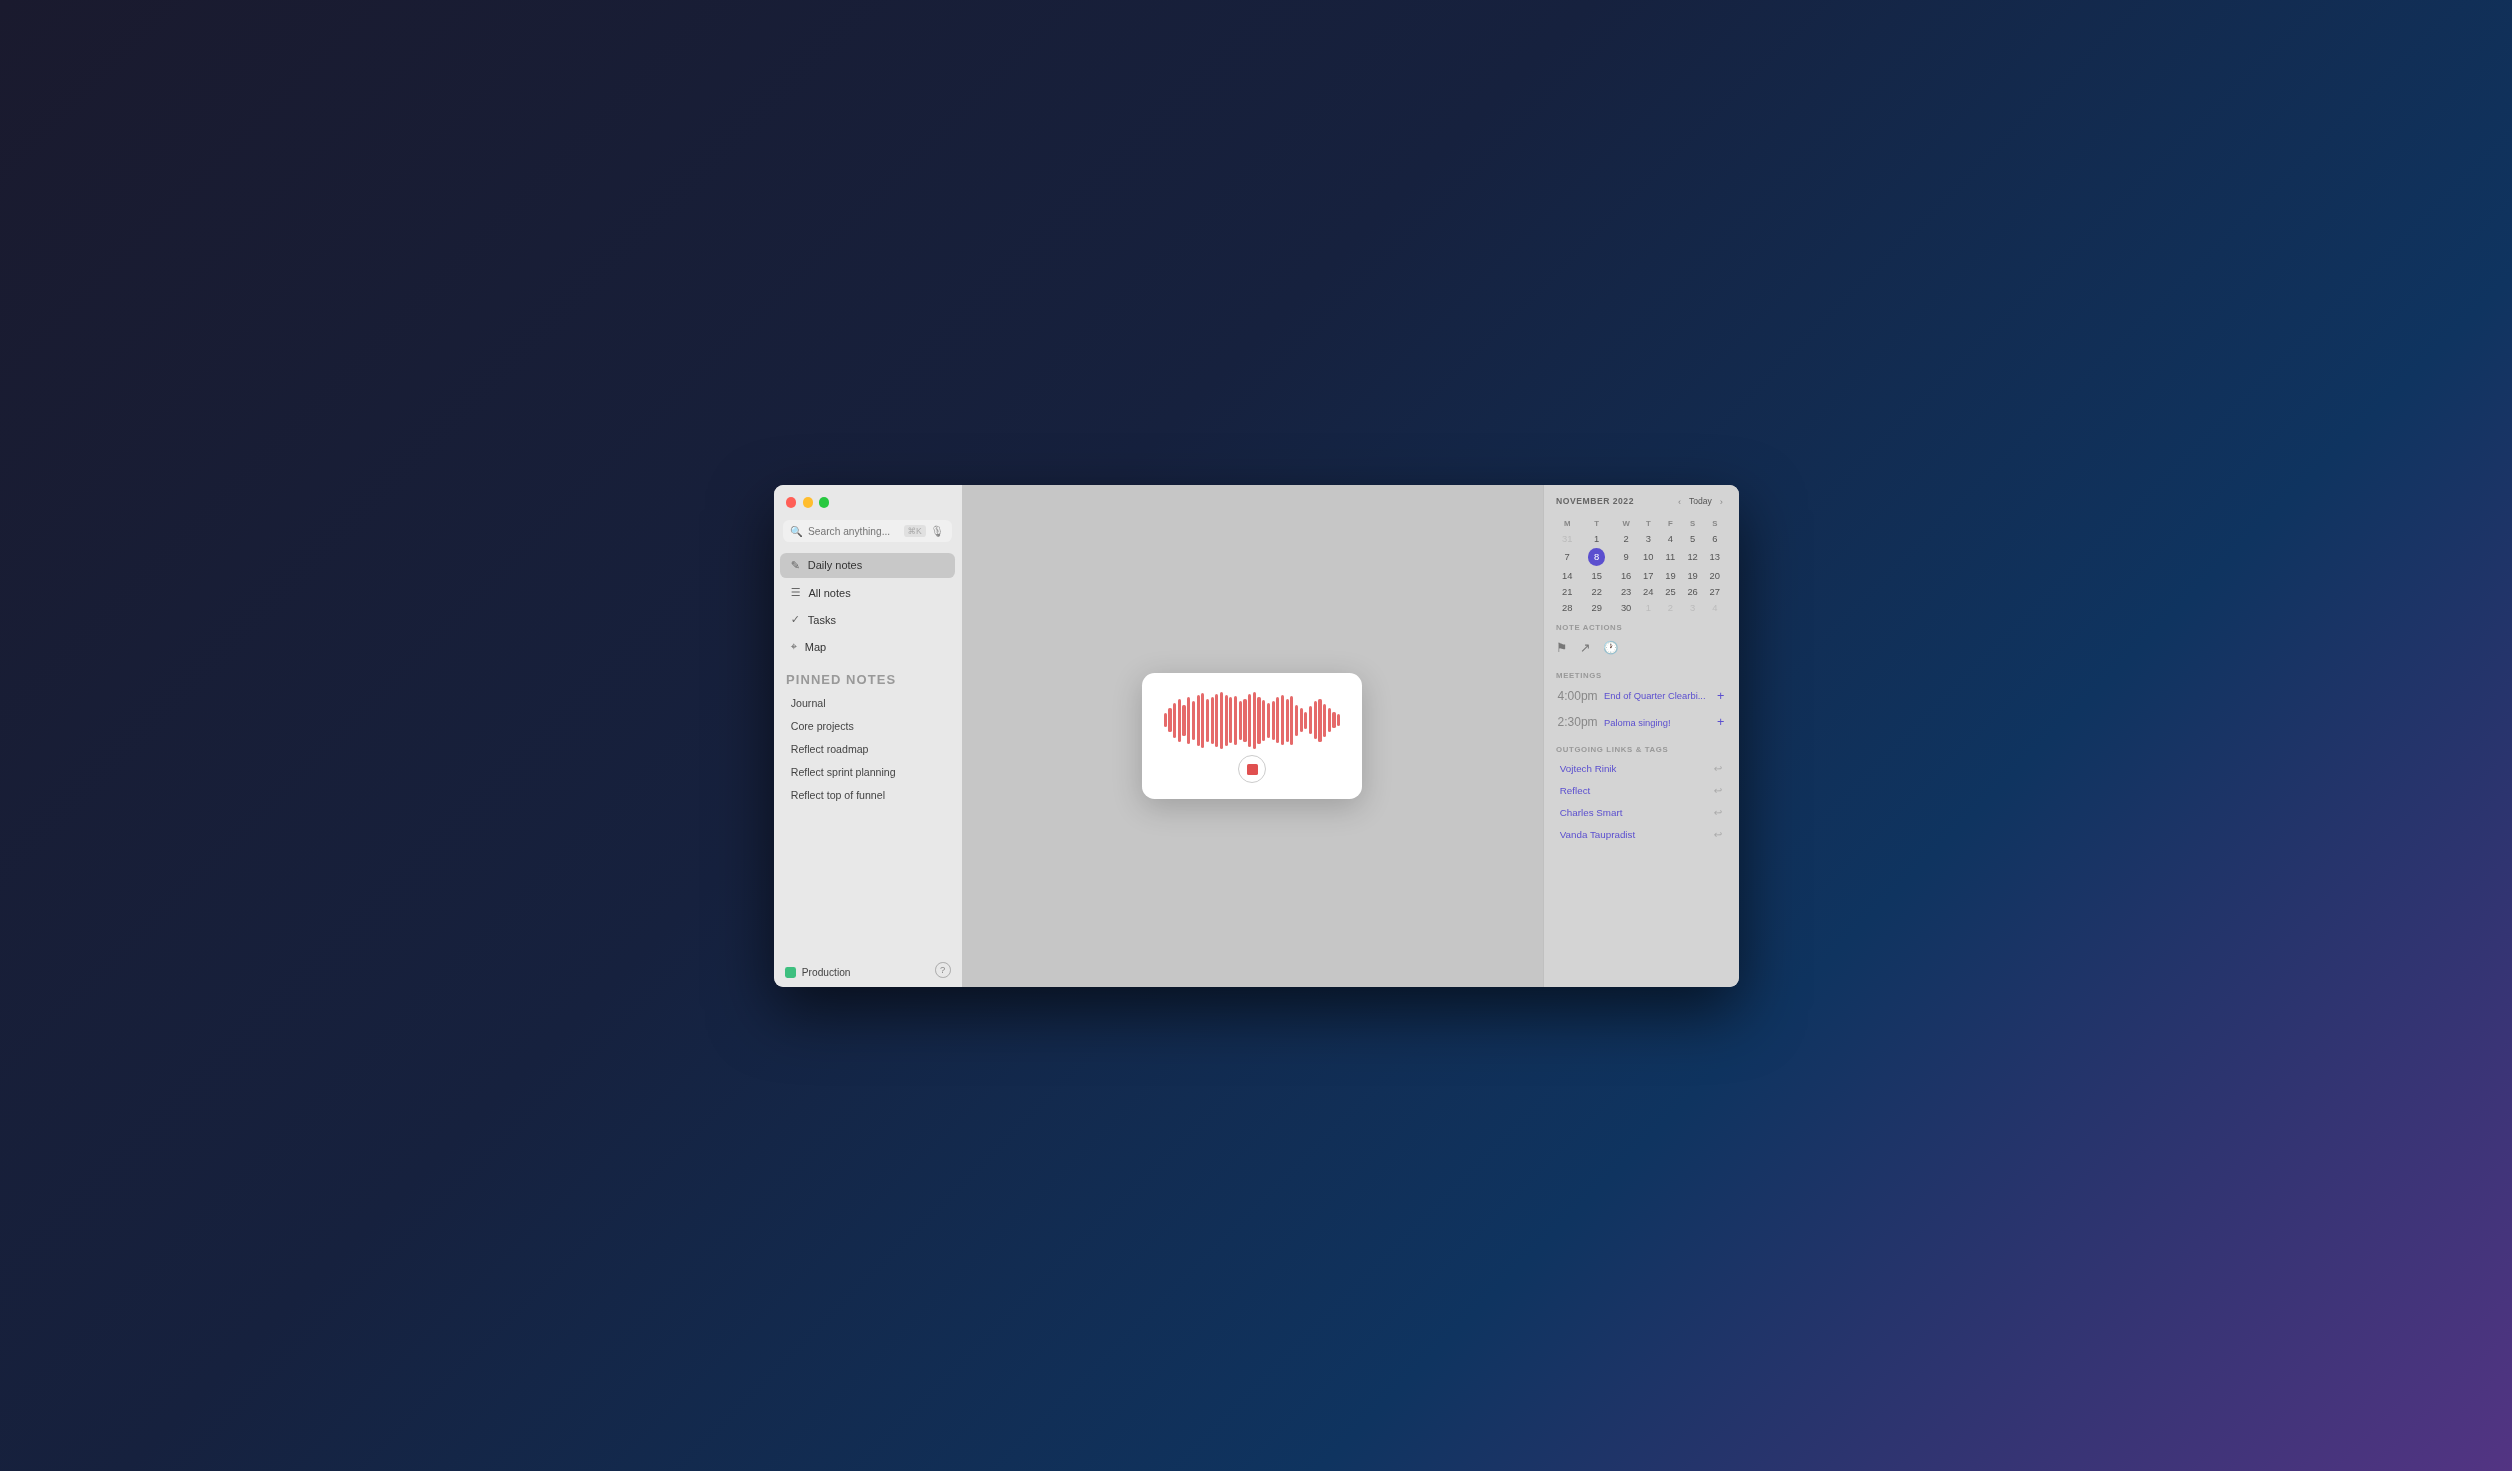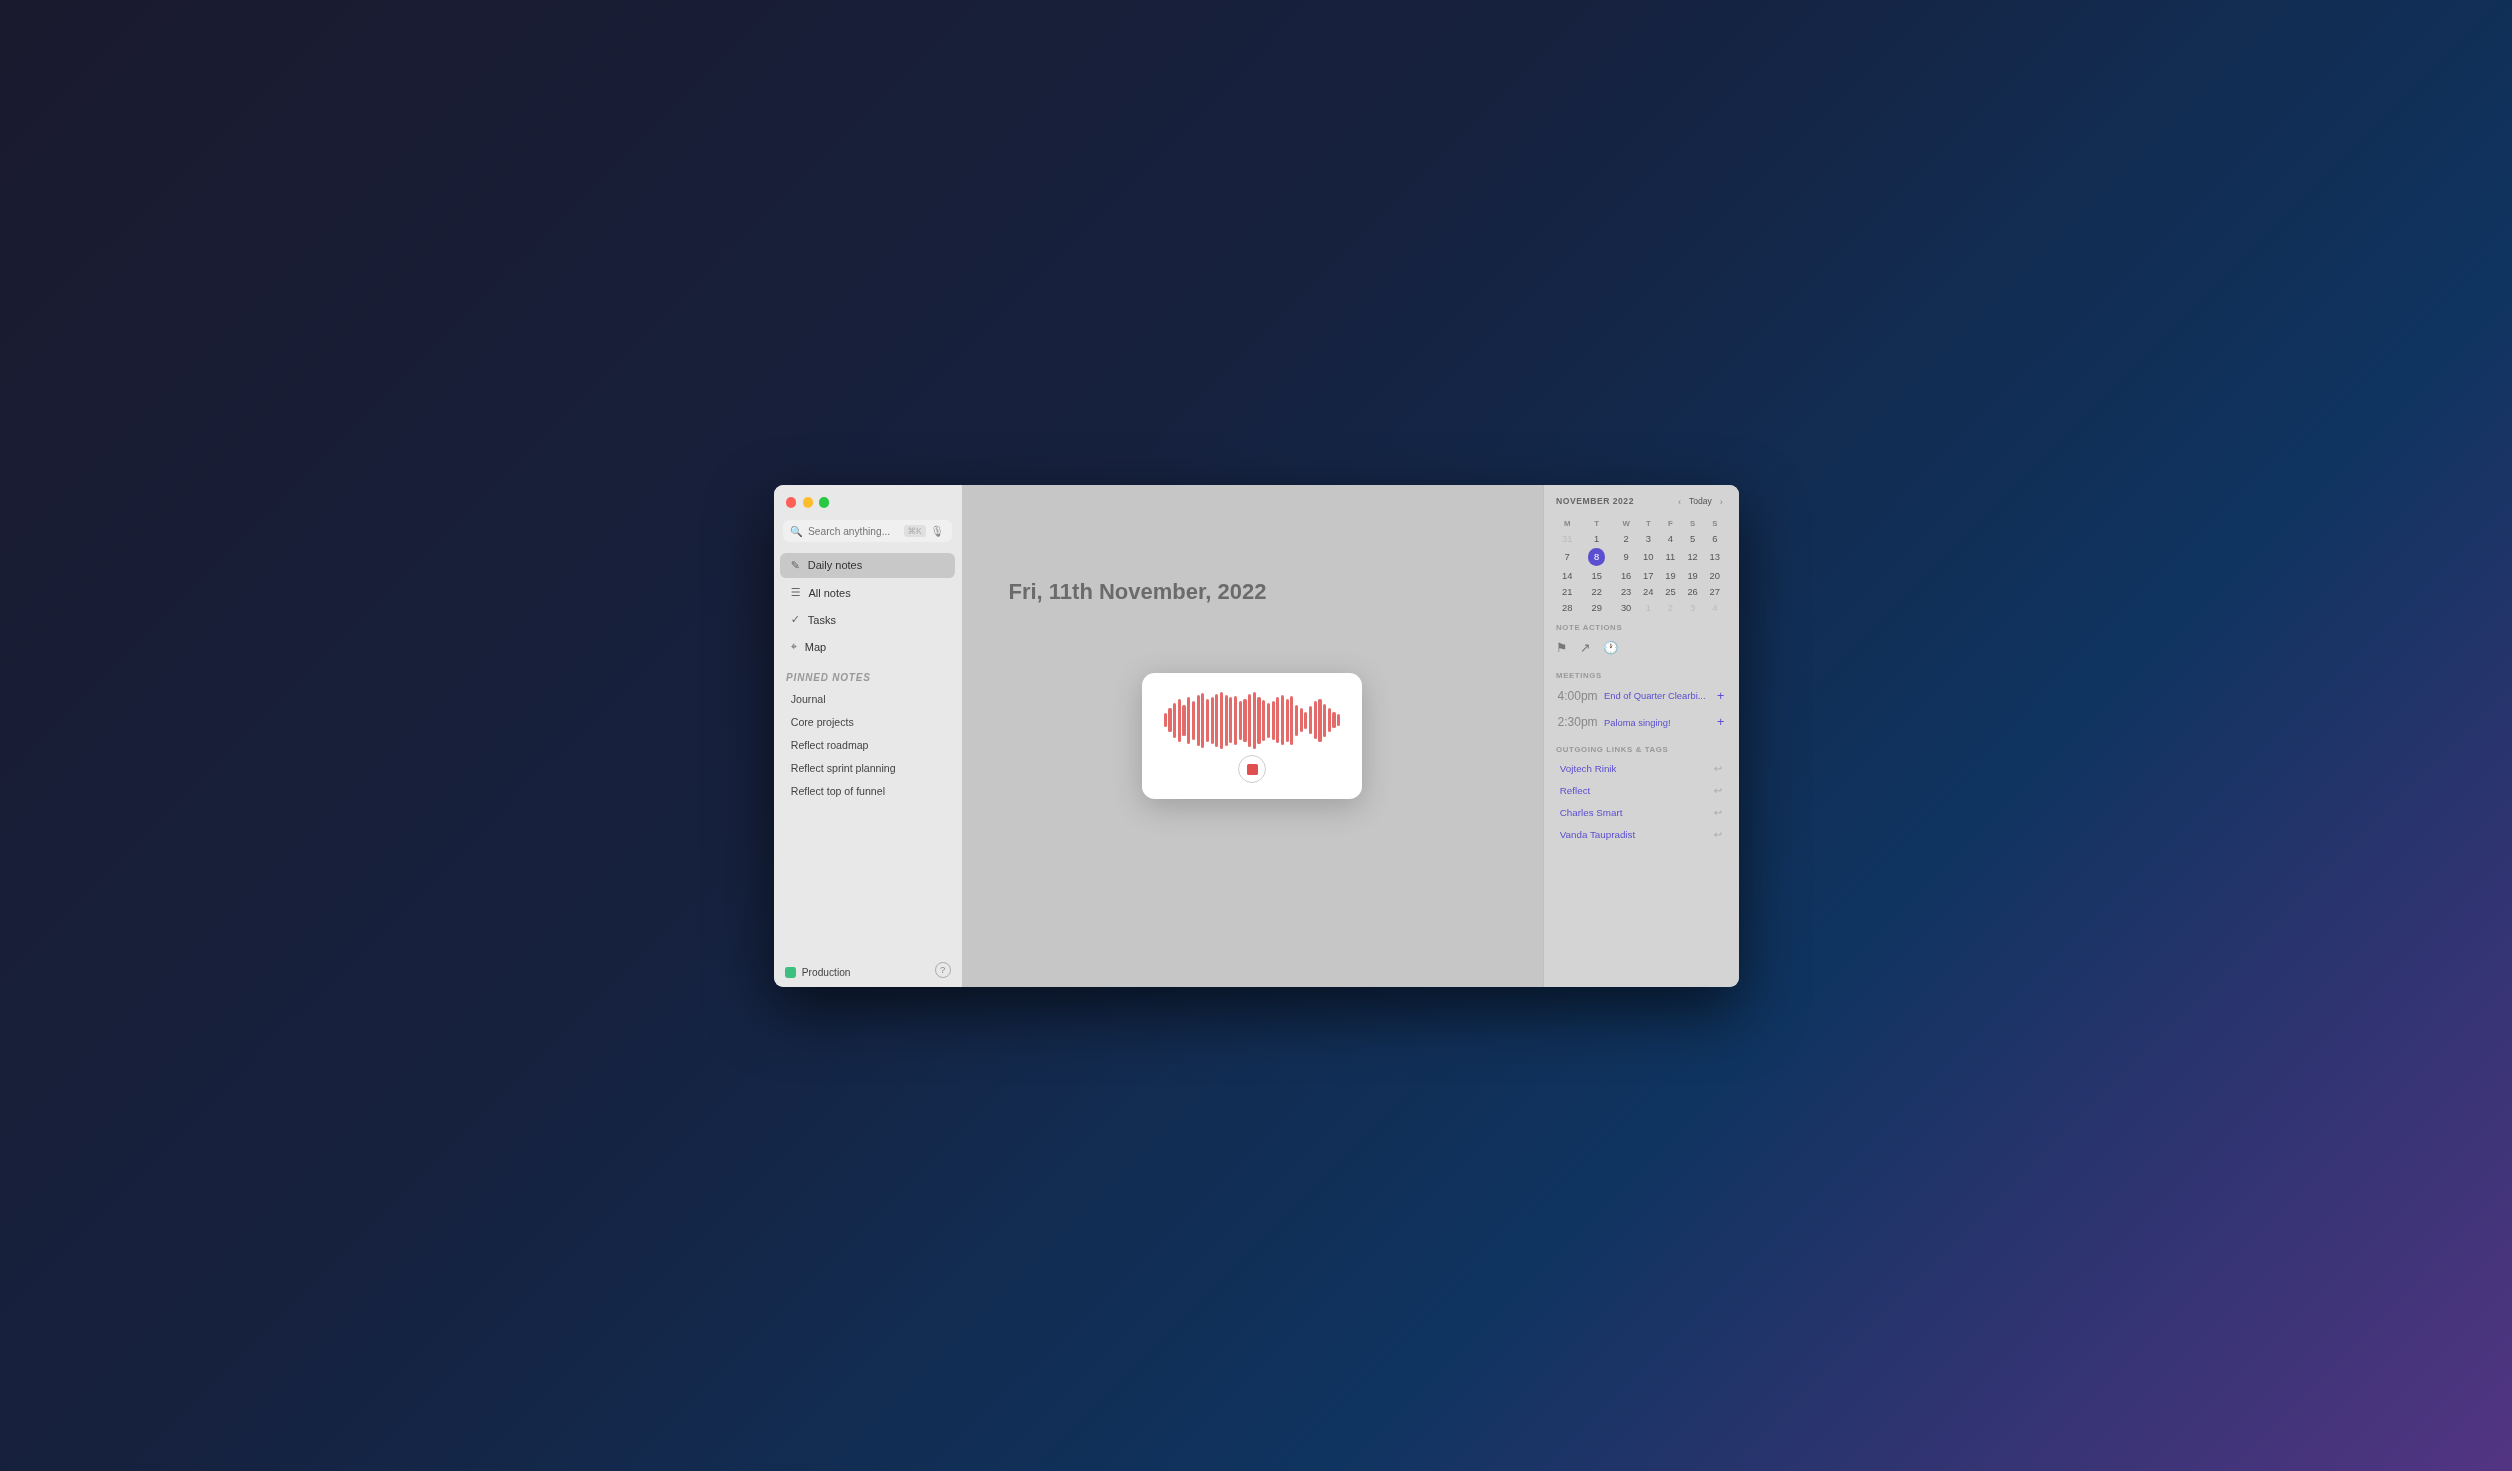--- a/index.html
+++ b/index.html
@@ -89,27 +89,26 @@
     }
     .nav-item.active {
       background: #c8c8c8;
       font-weight: 500;
     }
     .nav-icon {
       font-size: 11px;
       color: #666;
     }
     .section-label {
-      font-size: 10px;
+      font-size: 13px;
       font-weight: 600;
       color: #999;
       letter-spacing: 0.08em;
       padding: 11px 12.6px 4.7px;
       text-transform: uppercase;
-      font-style: italic;
     }
     .pinned-item {
       display: flex;
       align-items: center;
       padding: 4.7px 12.6px;
       font-size: 10.6px;
       color: #444;
       cursor: pointer;
       border-radius: 4.7px;
       margin: 0.8px 4.7px;
@@ -471,23 +470,20 @@
           <div class="waveform-bar" style="height:23.5px"></div>
           <div class="waveform-bar" style="height:15.7px"></div>
           <div class="waveform-bar" style="height:11.8px"></div>
         </div>
         <div class="stop-btn">
           <div class="stop-square"></div>
         </div>
       </div>
     </div>
 
-    <div class="note-title-area">
-      <div class="note-date">Fri, 11th November, 2022</div>
-    </div>
   </div>
 
   <div class="right-panel">
     <div class="right-panel-header">
       <div class="calendar-header">
         <span class="calendar-month">NOVEMBER 2022</span>
         <div class="cal-nav">
           <span class="cal-arrow">‹</span>
           <button class="today-btn">Today</button>
           <span class="cal-arrow">›</span>

